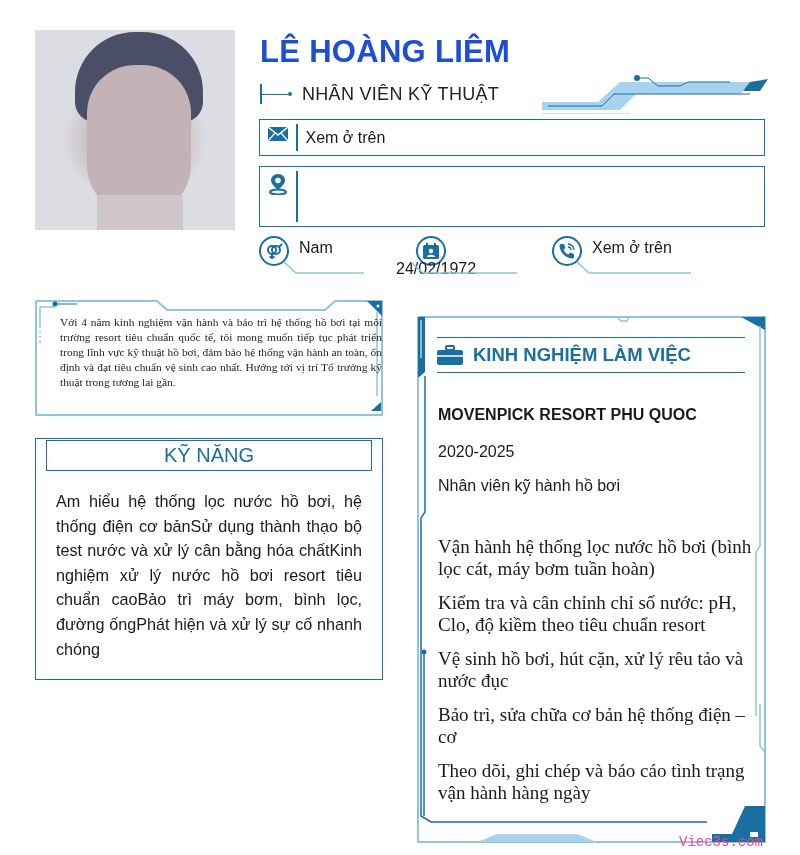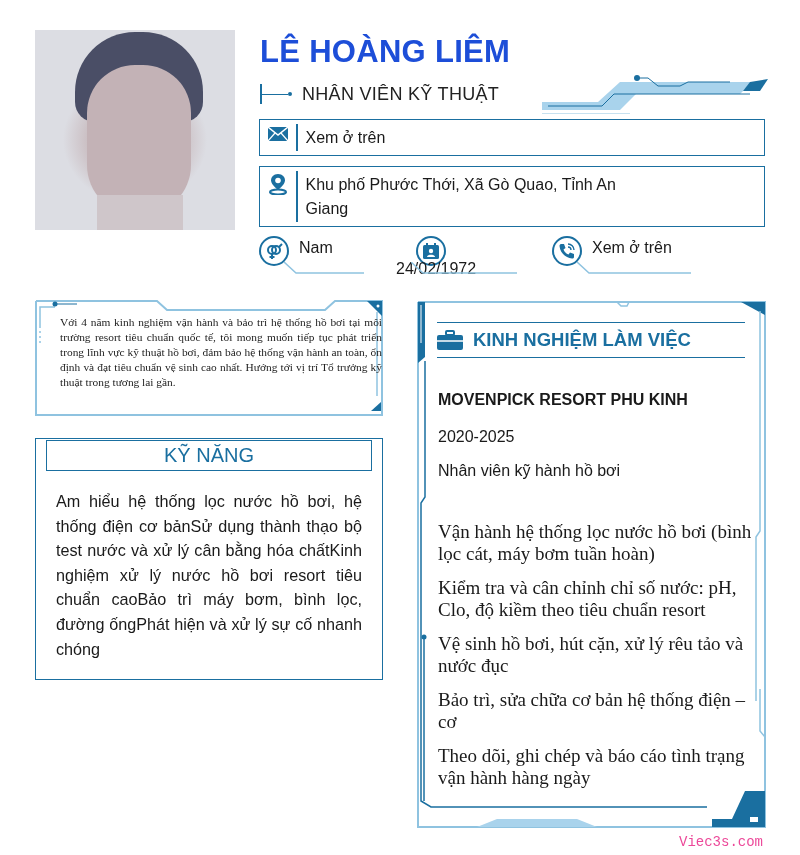--- a/index.html
+++ b/index.html
@@ -24,21 +24,21 @@
   .email-box { left: 259px; top: 119px; width: 506px; height: 37px; }
   .addr-box { left: 259px; top: 166px; width: 506px; height: 61px; }
   .info { display: flex; align-items: center; }
   .info .circ { width: 30px; height: 30px; border-radius: 50%; border: 2px solid #1a6fa0; display: flex; align-items: center; justify-content: center; background: #fff; }
   .info .lbl { font-size: 16px; margin-left: 10px; margin-top: -6px; }
   .summary { left: 35px; top: 300px; width: 348px; height: 116px; }
   .summary-text { position: absolute; left: 25px; top: 15px; width: 322px; font-family: "Liberation Serif", serif; font-size: 11.4px; line-height: 15px; text-align: justify; color: #222; }
   .skills { left: 35px; top: 438px; width: 348px; height: 242px; border: 1.5px solid #1a6fa0; }
   .skills-head { position: absolute; left: 10px; top: 1px; width: 326px; height: 31px; border: 1.5px solid #1a6fa0; display: flex; align-items: center; justify-content: center; font-size: 20px; font-weight: normal; color: #1a6fa0; }
   .skills-text { position: absolute; left: 20px; top: 50px; width: 306px; font-size: 16.2px; line-height: 24.6px; text-align: justify; color: #1a1a1a; }
-  .exp { left: 417px; top: 301px; width: 350px; height: 528px; padding-left: 32px; }
+  .exp { left: 417px; top: 316px; width: 350px; height: 528px; padding-left: 32px; }
   .exp-head { position: absolute; left: 20px; top: 21px; width: 308px; height: 36px; border-top: 1.5px solid #1a6fa0; border-bottom: 1.5px solid #1a6fa0; display: flex; align-items: center; }
   .exp-head .t { font-size: 18.5px; font-weight: bold; color: #1a6fa0; margin-left: 10px; }
   .company { position: absolute; left: 21px; top: 90px; font-size: 16px; font-weight: bold; }
   .period { position: absolute; left: 21px; top: 127px; font-size: 16px; }
   .role { position: absolute; left: 21px; top: 161px; font-size: 16px; }
   .duties { position: absolute; left: 21px; top: 220px; width: 318px; font-family: "Liberation Serif", serif; font-size: 19px; line-height: 22px; color: #1a1a1a; }
   .duties div { margin-bottom: 12px; }
   .footer { right: 37px; top: 834px; font-family: "Liberation Mono", monospace; font-size: 14px; color: #ec4899; }
 </style>
 </head>
@@ -83,21 +83,20 @@
 
 <div class="abs box addr-box">
   <div class="ic">
     <svg width="18" height="22" viewBox="0 0 18 22">
         <path d="M9 1 C4.5 1 2 4 2 7.5 C2 11.5 9 17 9 17 C9 17 16 11.5 16 7.5 C16 4 13.5 1 9 1 Z" fill="#1a6fa0"></path>
         <circle cx="9" cy="7.5" r="2.8" fill="#fff"></circle>
         <ellipse cx="9" cy="19" rx="8" ry="2.5" fill="none" stroke="#1a6fa0" stroke-width="2"></ellipse>
       </svg>
   </div>
   <div class="sep"></div>
-  <div class="txt" style="width:340px;">Khu phố Phước Thới, Xã Gò Quao, Tỉnh An Giang</div>
 </div>
 
 <div class="abs info" style="left:259px; top:236px;">
   <div class="circ">
     <svg width="18" height="18" viewBox="0 0 18 18">
         <circle cx="7" cy="8" r="4" fill="none" stroke="#1a6fa0" stroke-width="2"></circle>
         <circle cx="11" cy="8" r="4" fill="none" stroke="#1a6fa0" stroke-width="2"></circle>
         <line x1="7" y1="12" x2="7" y2="17" stroke="#1a6fa0" stroke-width="2"></line>
         <line x1="4.5" y1="15" x2="9.5" y2="15" stroke="#1a6fa0" stroke-width="2"></line>
         <line x1="14" y1="5" x2="17" y2="2" stroke="#1a6fa0" stroke-width="2"></line>
@@ -178,21 +177,21 @@
     <polygon points="60,526 80,518 160,518 180,526" fill="#a9d3ec"></polygon>
   </svg>
   <div class="exp-head">
     <svg width="26" height="20" viewBox="0 0 26 20">
         <rect x="9" y="1" width="8" height="4" rx="1" fill="none" stroke="#1a6fa0" stroke-width="2"></rect>
         <rect x="0" y="5" width="26" height="15" rx="2" fill="#1a6fa0"></rect>
         <line x1="0" y1="11" x2="26" y2="11" stroke="#fff" stroke-width="1.5"></line>
       </svg>
     <span class="t">KINH NGHIỆM LÀM VIỆC</span>
   </div>
-  <div class="company">MOVENPICK RESORT PHU KINH</div>
+  <div class="company">MOVENPICK RESORT PHU QUOC</div>
   <div class="period">2020-2025</div>
   <div class="role">Nhân viên kỹ hành hồ bơi</div>
   <div class="duties">
     <div>Vận hành hệ thống lọc nước hồ bơi (bình lọc cát, máy bơm tuần hoàn)</div>
     <div>Kiểm tra và cân chỉnh chỉ số nước: pH, Clo, độ kiềm theo tiêu chuẩn resort</div>
     <div>Vệ sinh hồ bơi, hút cặn, xử lý rêu tảo và nước đục</div>
     <div>Bảo trì, sửa chữa cơ bản hệ thống điện – cơ</div>
     <div>Theo dõi, ghi chép và báo cáo tình trạng vận hành hàng ngày</div>
   </div>
 </div>

